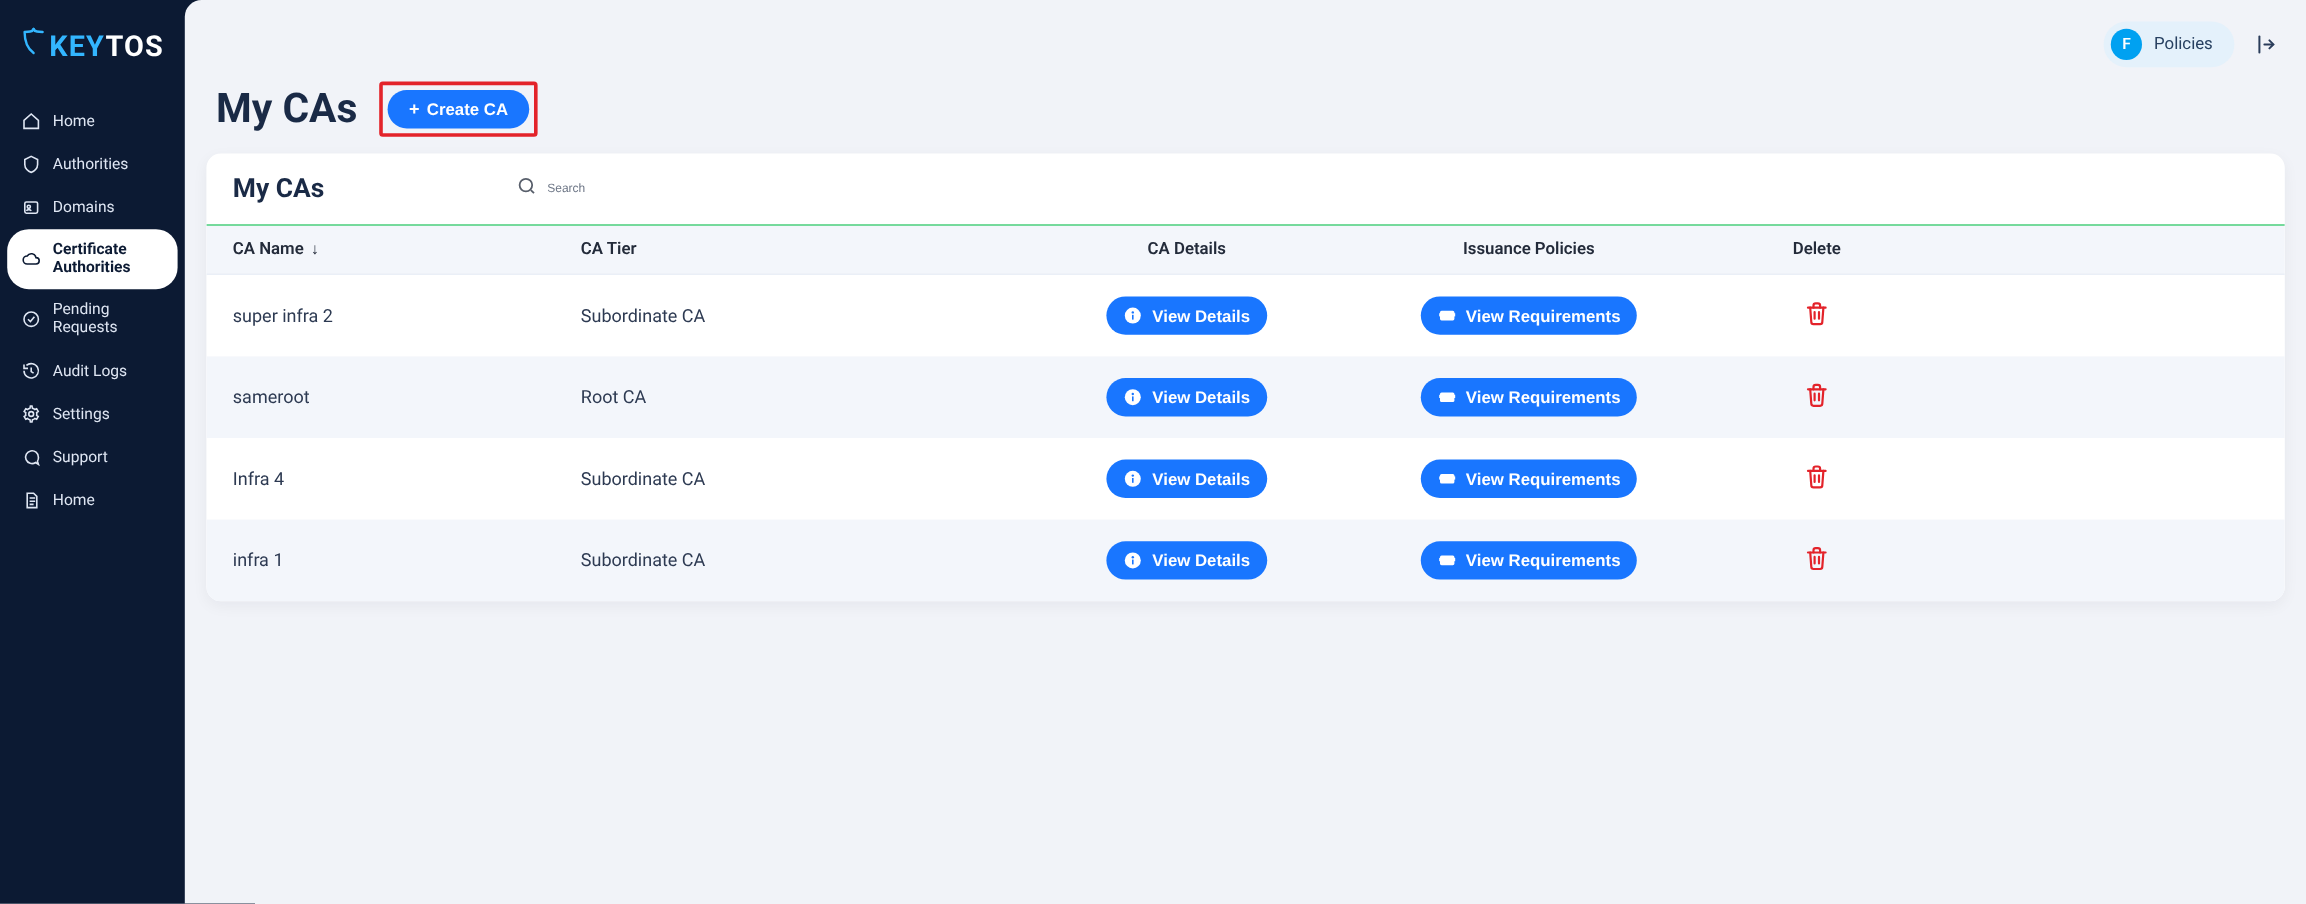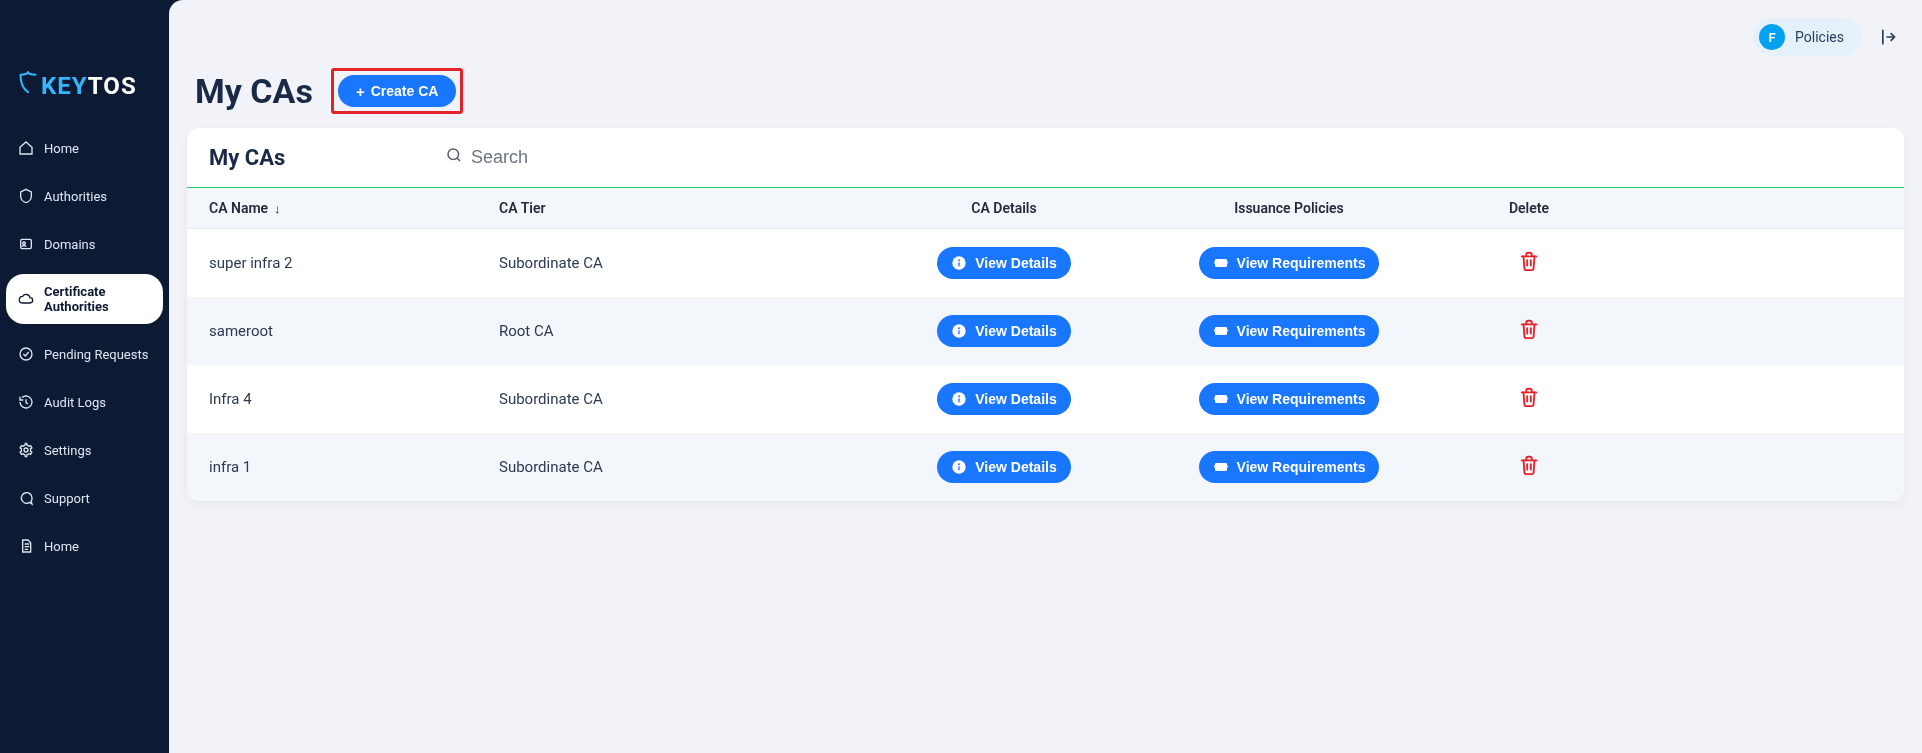--- a/index.html
+++ b/index.html
@@ -1,26 +1,26 @@
 <!DOCTYPE html>
 <html><head>
   <meta charset="utf-8">
   <style>
     * { margin: 0; padding: 0; box-sizing: border-box; }
     body { font-family: -apple-system, BlinkMacSystemFont, 'Segoe UI', Roboto, Arial, sans-serif; background: #0c1a33; overflow: hidden; }
     .app { display: flex; width: 1922px; height: 753px; }
 
     
-    .sidebar { width: 169px; background: #0c1a33; color: #e8ecf4; display: flex; flex-direction: column; margin-top: 48px; }
+    .sidebar { width: 154px; background: #0c1a33; color: #e8ecf4; display: flex; flex-direction: column; }
     .logo { display: flex; align-items: center; padding: 22px 18px 20px; gap: 3px; }
     .logo-mark { color: #33b6ff; font-size: 26px; }
     .logo-text { font-size: 24px; font-weight: 700; letter-spacing: 1px; }
     .logo-key { color: #33b6ff; }
     .logo-tos { color: #ffffff; }
-    .nav { display: flex; flex-direction: column; padding: 8px 6px; gap: 12px; }
+    .nav { display: flex; flex-direction: column; padding: 8px 6px; gap: 0; }
     .nav-item { display: flex; align-items: center; gap: 10px; padding: 10px 12px; border-radius: 18px; color: #dfe6f3; font-size: 13px; cursor: pointer; }
     .nav-item.active { background: #ffffff; color: #0c1a33; font-weight: 700; align-items: center; }
     .nav-icon { width: 16px; height: 16px; display: inline-flex; align-items: center; justify-content: center; }
 
     
     .main { flex: 1; background: #f1f3f8; display: flex; flex-direction: column; border-radius: 14px 0 0 0; overflow: hidden; }
     .topbar { display: flex; align-items: center; justify-content: flex-end; padding: 18px 22px 12px; gap: 12px; }
     .user-pill { display: flex; align-items: center; gap: 10px; background: #e4f1fb; border-radius: 22px; padding: 6px 18px 6px 6px; color: #274060; font-size: 14px; }
     .avatar { width: 26px; height: 26px; background: #00a1f1; color: #fff; border-radius: 50%; display: flex; align-items: center; justify-content: center; font-size: 13px; font-weight: 600; }
     .logout-btn { width: 26px; height: 26px; display: flex; align-items: center; justify-content: center; color: #2a3c5a; cursor: pointer; }
@@ -30,21 +30,21 @@
     .create-frame { border: 3px solid #e3232a; padding: 4px; border-radius: 3px; }
     .create-btn { display: flex; align-items: center; gap: 6px; background: #1976ff; color: #fff; border: none; border-radius: 22px; padding: 8px 18px; font-size: 14px; font-weight: 600; cursor: pointer; }
     .plus { font-size: 15px; font-weight: 800; line-height: 1; }
 
     
     .card { background: #fff; margin: 0 18px; border-radius: 12px; box-shadow: 0 4px 12px rgba(16,24,40,.05); overflow: hidden; }
     .card-header { display: flex; align-items: center; gap: 24px; padding: 14px 22px 14px; }
     .card-title { font-size: 22px; font-weight: 700; color: #1a2a46; width: 210px; }
     .search-wrap { display: flex; align-items: center; gap: 8px; flex: 1; max-width: 860px; border-bottom: 1px solid transparent; padding: 4px 2px; }
     .search-icon { color: #585f6b; }
-    .search-input { border: none; outline: none; font-size: 18px; color: #2a3c5a; width: 100%; background: transparent; }
+    .search-input { border: none; outline: none; font-size: 10px; color: #2a3c5a; width: 100%; background: transparent; }
     .search-input::placeholder { color: #6d7686; }
 
     .thead { display: grid; grid-template-columns: 290px 380px 250px 320px 160px; padding: 12px 22px; background: #f3f6fb; color: #232b3a; font-size: 14px; font-weight: 600; border-top: 1px solid #22c55e; border-bottom: 1px solid #e8edf5; }
     .th { display: flex; align-items: center; gap: 6px; }
     .th.center { justify-content: center; }
     .sort-arrow { font-size: 13px; }
 
     .tbody { display: flex; flex-direction: column; }
     .trow { display: grid; grid-template-columns: 290px 380px 250px 320px 160px; align-items: center; padding: 18px 22px; font-size: 15px; color: #2d3a52; }
     .trow:nth-child(even) { background: #f3f6fb; }

